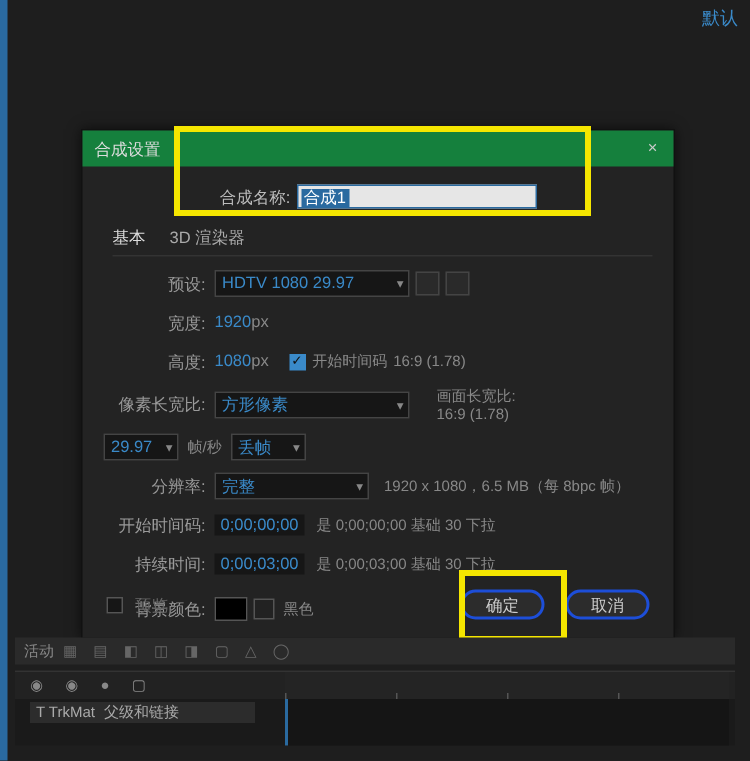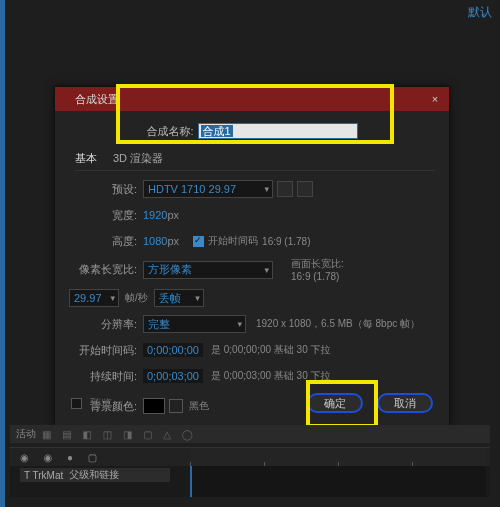--- a/index.html
+++ b/index.html
@@ -3,21 +3,21 @@
 <meta charset="utf-8">
 <style>
   * { box-sizing: border-box; margin: 0; padding: 0; font-family: "Microsoft YaHei", sans-serif; }
   body { background: #1e1e1e; width: 500px; height: 507px; position: relative; overflow: hidden; color: #999; font-size: 11px; }
   .topbar { position: absolute; top: 4px; right: 8px; color: #3a8ac9; font-size: 12px; }
   .left-edge { position: absolute; left: 0; top: 0; width: 5px; height: 100%; background: #2a6aa0; }
   .dialog {
     position: absolute; left: 54px; top: 86px; width: 396px; height: 340px;
     background: #232323; border: 1px solid #111; box-shadow: 0 0 8px rgba(0,0,0,0.6);
   }
-  .titlebar { height: 24px; background: #7f1d1d; color: #ddd; display: flex; align-items: center; padding: 0 20px; font-size: 11px; position: relative; }
+  .titlebar { height: 24px; background: #15803d; color: #ddd; display: flex; align-items: center; padding: 0 8px; font-size: 11px; position: relative; }
   .titlebar .close { position: absolute; right: 6px; top: 4px; width: 16px; height: 16px; color: #ccc; cursor: pointer; text-align:center; line-height:16px;}
   .body { padding: 10px 14px 12px 14px; }
   .row { display: flex; align-items: center; margin-bottom: 6px; min-height: 20px; }
   .label { width: 68px; text-align: right; margin-right: 6px; color: #9a9a9a; font-size: 11px; }
   .name-row { justify-content: center; margin-bottom: 10px; }
   .name-label { color: #bbb; font-size: 11px; margin-right: 4px;}
   .name-input { width: 160px; height: 16px; background: #e6e6e6; border: 1px solid #2a6aa0; font-size: 11px; padding: 0 2px; color:#222;}
   .name-input .sel { background:#2a6aa0; color:#fff; padding:0 2px; }
   .tabs { display: flex; gap: 16px; margin: 4px 0 8px 6px; border-bottom: 1px solid #333; padding-bottom: 4px;}
   .tab { color: #aaa; cursor: pointer; font-size: 11px;}
@@ -68,21 +68,21 @@
       <div class="name-input"><span class="sel">合成1</span></div>
     </div>
     <div class="tabs">
       <span class="tab active">基本</span>
       <span class="tab">3D 渲染器</span>
     </div>
 
     <div class="row">
       <span class="label">预设:</span>
       <div class="dropdown dd-preset">
-          <span>HDTV 1710 29.97</span>
+          <span>HDTV 1080 29.97</span>
         </div>
       <span class="icon-btn"></span>
       <span class="icon-btn"></span>
     </div>
 
     <div class="row">
       <span class="label">宽度:</span>
       <span class="link-txt">1920</span>
       <span class="dim-unit">px</span>
     </div>

